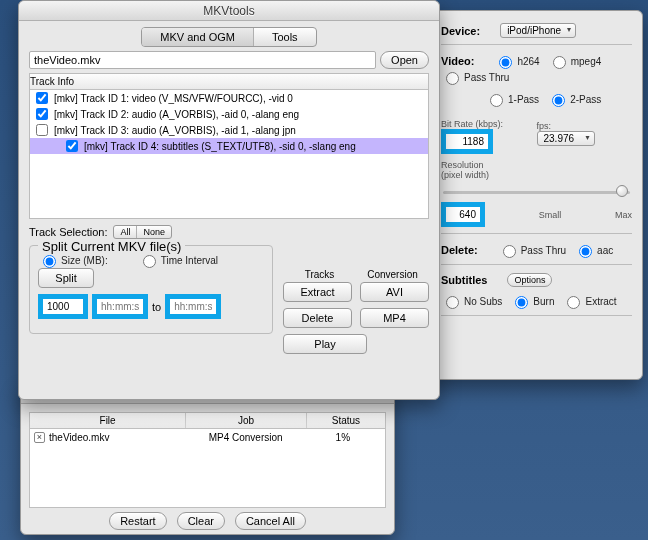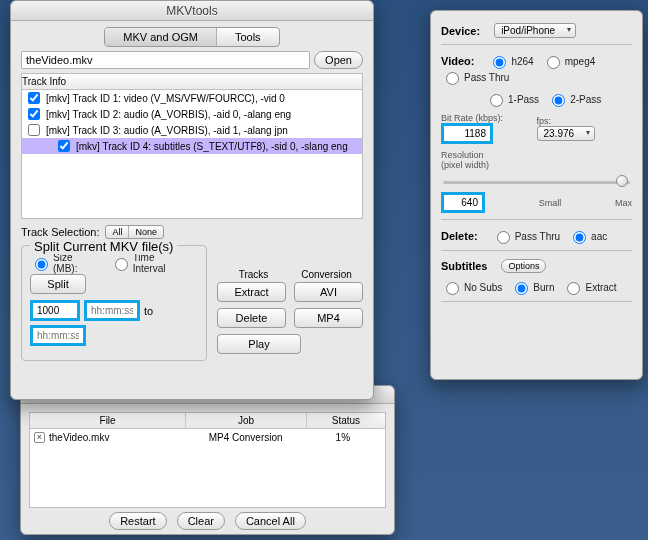--- a/index.html
+++ b/index.html
@@ -86,31 +86,31 @@
   }
 
   
   #settings-panel {
     left: 430px;
     top: 10px;
     width: 213px;
     height: 370px;
     padding: 12px 10px;
   }
-  .section-label { font-weight: bold; margin-right: 14px; }
+  .section-label { font-weight: bold; margin-right: 20px; }
   .row { display: flex; align-items: center; margin-bottom: 6px; flex-wrap: wrap; }
   .row label { margin-right: 8px; font-size: 10px; color:#222; display:flex; align-items:center; gap:2px;}
   hr.sep { border: none; border-top: 1px solid #bcbcbc; margin: 6px 0 8px 0; }
   .sublabel { font-size: 9px; color: #555; }
 
   
   #main-window {
-    left: 10px;
+    left: 18px;
     top: 0px;
-    width: 364px;
+    width: 422px;
     height: 400px;
   }
   .tabbar-wrap {
     display:flex;
     justify-content:center;
     margin: 6px 0 4px 0;
   }
   .seg {
     display:flex;
     border:1px solid #9a9a9a;
@@ -210,35 +210,35 @@
   .btn-rect {
     border-radius:4px;
     padding:3px 12px;
     min-width:56px;
     text-align:center;
   }
   .btn-small { font-size:9px; padding:1px 6px; border-radius:8px;}
 
   select.sel, .select-like {
     font-size:10px;
-    padding:1px 20px 1px 6px;
+    padding:1px 14px 1px 6px;
     border:1px solid #9a9a9a;
     border-radius:3px;
     background: linear-gradient(180deg,#fefefe,#e4e4e4);
     position:relative;
   }
   .select-like::after{
     content:"▾";
     position:absolute; right:4px; top:1px;
     font-size:8px; color:#444;
   }
 
   .num-field {
     width:52px;
-    border:3px solid #0ea5e9;
+    border:5px solid #0ea5e9;
     padding:2px 4px;
     font-size:10px;
     text-align:right;
     background:#fff;
   }
 
   .slider-wrap {
     position:relative;
     height:16px;
     margin:4px 2px 2px 2px;
@@ -310,21 +310,21 @@
     <label>
         <input type="radio" style="">
         <span>1-Pass</span>
       </label>
     <label>
         <input type="radio" checked="" style="">
         <span>2-Pass</span>
       </label>
   </div>
   <div class="row">
-    <div style="flex:1;">
+    <div style="flex:1;margin-top:6px;">
       <div class="sublabel">Bit Rate (kbps):</div>
       <input class="num-field" value="1188" style="">
     </div>
     <div style="flex:1;">
       <div class="sublabel">fps:</div>
       <span class="select-like" style="display:inline-block;min-width:58px;">
         <span>23.976</span>
       </span>
     </div>
   </div>
@@ -418,21 +418,21 @@
       <div class="row" style="gap:6px;">
         <span>Track Selection:</span>
         <div class="mini-seg">
           <div>All</div>
           <div>None</div>
         </div>
       </div>
       <div class="groupbox">
         <div class="legend">Split Current MKV file(s)</div>
         <div class="row" style="justify-content:space-between;">
-          <div style="display:flex;gap:2px;">
+          <div style="display:flex;gap:22px;">
             <label>
                 <input type="radio" checked="" style="">
                 <span>Size (MB):</span>
               </label>
             <label>
                 <input type="radio" style="">
                 <span>Time Interval</span>
               </label>
           </div>
           <button class="btn-rect" style="padding:3px 8px;">Split</button>

